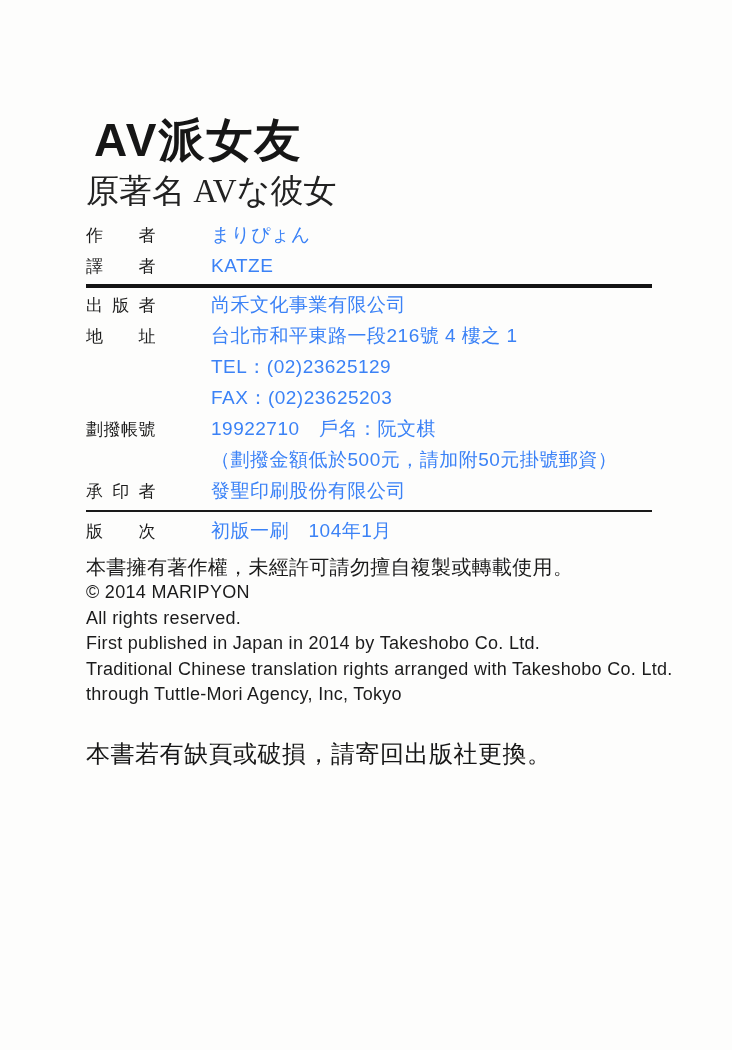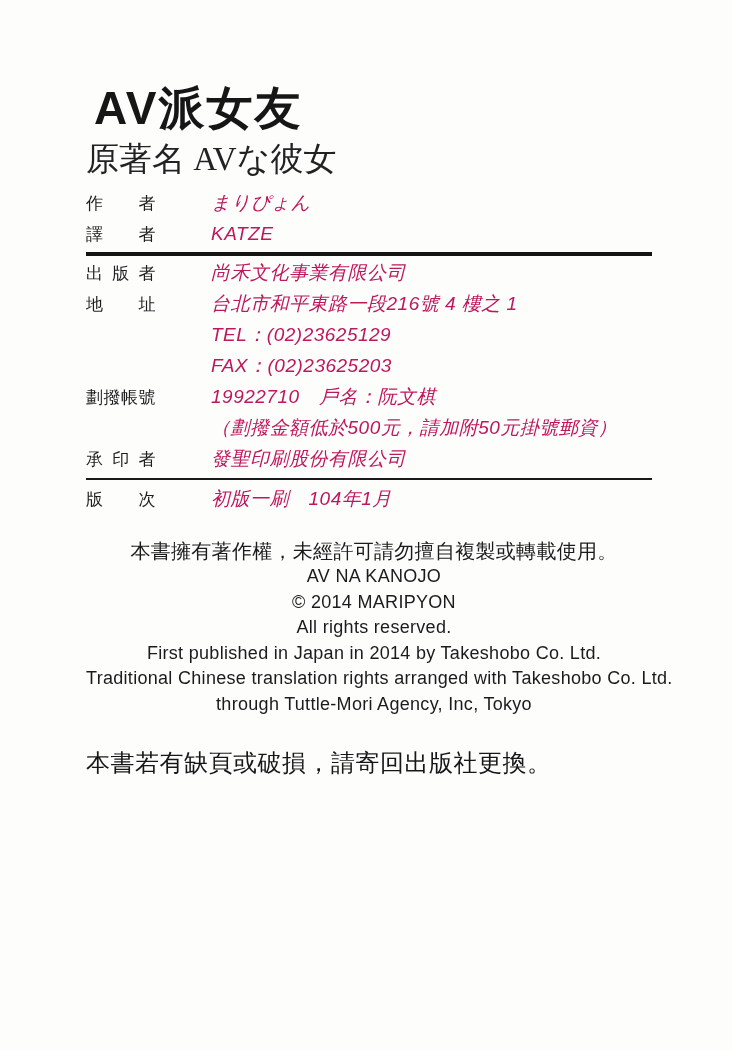--- a/index.html
+++ b/index.html
@@ -9,21 +9,21 @@
   }
   .page {
     position: relative;
     width: 732px;
     height: 1050px;
     margin: 0 auto;
     background: #fdfdfc;
     color: #1d1d1d;
     font-family: "Liberation Sans", "DejaVu Sans", sans-serif;
     box-sizing: border-box;
-    padding: 84px 70px 0 86px;
+    padding: 116px 70px 0 86px;
     overflow: hidden;
   }
   .title {
     font-size: 46px;
     font-weight: 700;
     line-height: 1.05;
     letter-spacing: 2px;
     margin: 0 0 8px 8px;
     color: #161616;
   }
@@ -50,38 +50,36 @@
     font-size: 17px;
     text-align: justify;
     text-align-last: justify;
     -moz-text-align-last: justify;
     white-space: nowrap;
     color: #1d1d1d;
   }
   .row-value {
     margin-left: 27px;
     white-space: nowrap;
-    color: #be185d;
-    font-style: italic;
+    color: #3b82f6;
   }
   .rule-thick {
     width: 566px;
     height: 4px;
     background: #141414;
     margin: 2px 0;
   }
   .rule-thin {
     width: 566px;
     height: 2px;
     background: #1a1a1a;
     margin: 3px 0 4px 0;
   }
   .legal {
-    margin-top: 24px;
-    text-align: center;
+    margin-top: 8px;
   }
   .legal-line {
     font-size: 18px;
     line-height: 25.5px;
     letter-spacing: 0.3px;
     color: #1b1b1b;
     white-space: nowrap;
   }
   .legal-line.cjk {
     font-size: 20px;
@@ -156,21 +154,20 @@
 
     <div class="row">
       <span class="row-label">版次</span>
       <span class="row-value">初版一刷　104年1月</span>
     </div>
 
   </div>
 
   <div class="legal">
     <div class="legal-line cjk">本書擁有著作權，未經許可請勿擅自複製或轉載使用。</div>
-    <div class="legal-line">AV NA KANOJO</div>
     <div class="legal-line">© 2014 MARIPYON</div>
     <div class="legal-line">All rights reserved.</div>
     <div class="legal-line">First published in Japan in 2014 by Takeshobo Co. Ltd.</div>
     <div class="legal-line">Traditional Chinese translation rights arranged with Takeshobo Co. Ltd.</div>
     <div class="legal-line">through Tuttle-Mori Agency, Inc, Tokyo</div>
   </div>
 
   <div class="footer-note">本書若有缺頁或破損，請寄回出版社更換。</div>
 
 </div>

